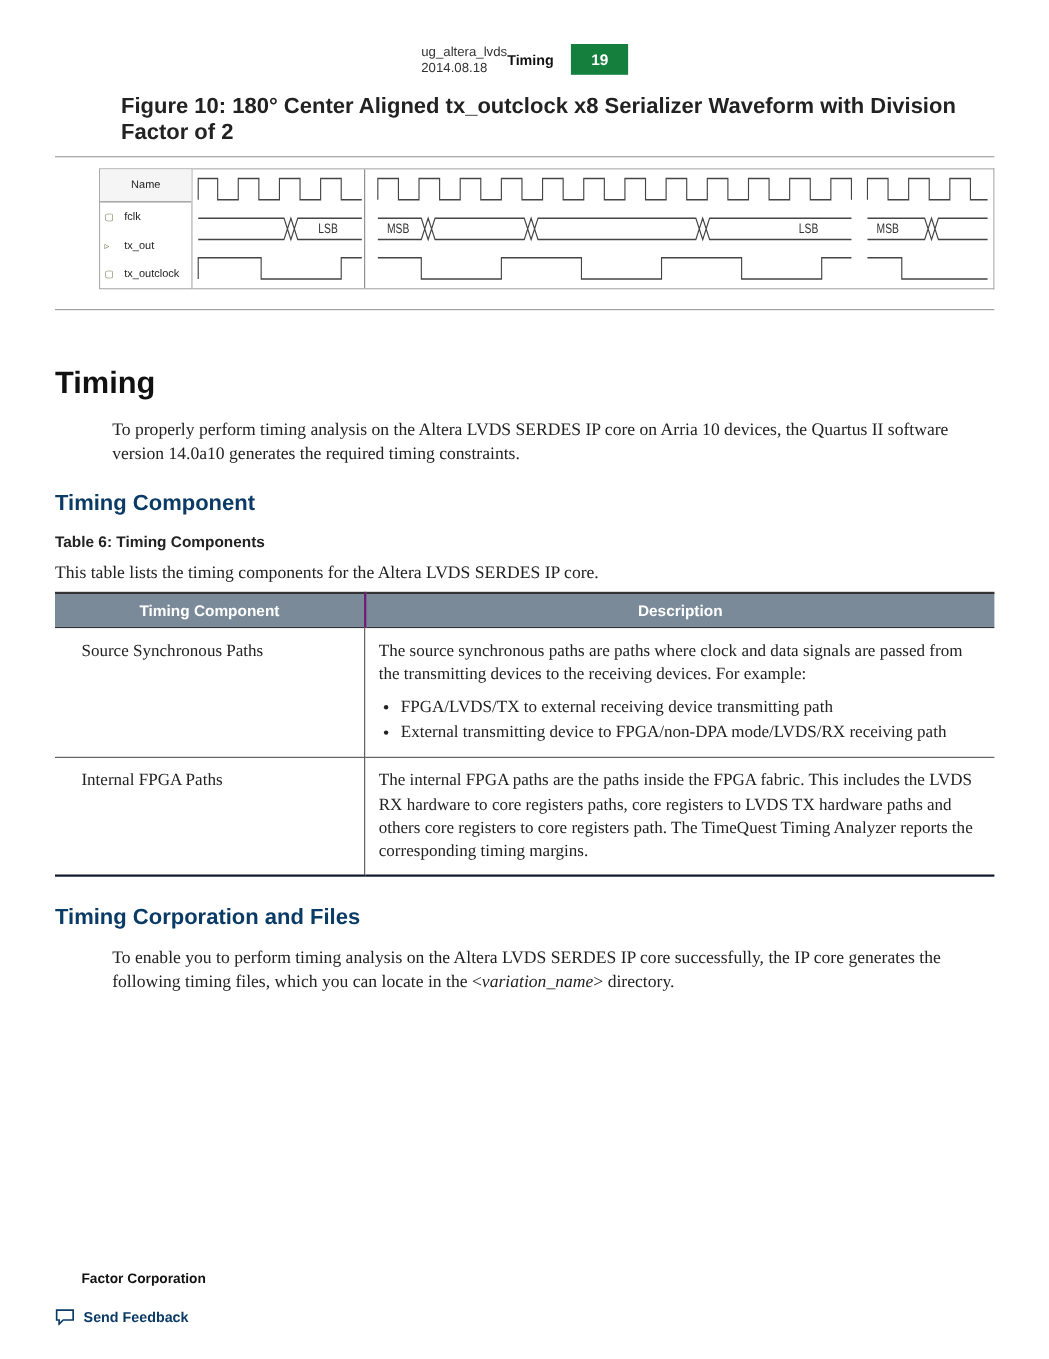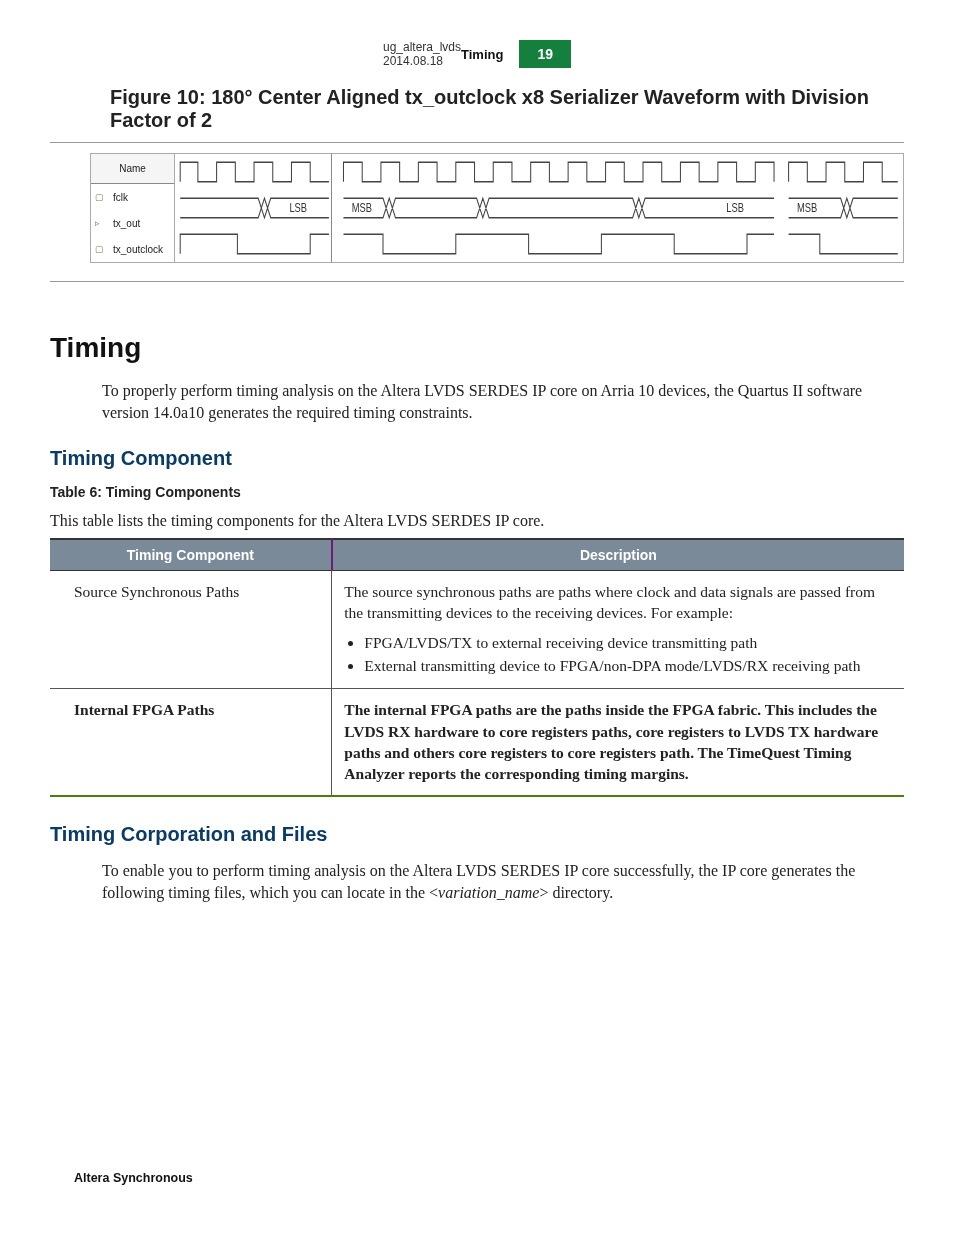--- a/index.html
+++ b/index.html
@@ -196,21 +196,21 @@
   }
   table.data-table th:first-child { width: 33%; border-right: 2px solid #701a75;}
   table.data-table td {
     padding: 10px 12px;
     vertical-align: top;
     border-bottom: 1px solid #555;
     font-size: 15.5px;
     line-height: 1.38;
   }
   table.data-table td:first-child { border-right: 1px solid #555; padding-left: 24px;}
-  table.data-table tr:last-child td { border-bottom: 2px solid #4d7c0f; font-weight: bold; }
+  table.data-table tr:last-child td { border-bottom: 2px solid #0f172a; }
   .cell-list { list-style: disc; margin: 8px 0 0 20px; }
   .cell-list li { margin-bottom: 2px; }
   .italic { font-style: italic; }
   .footer {
     position: absolute;
     bottom: 30px;
     left: 50px;
     right: 50px;
   }
   .footer-bar {
@@ -349,15 +349,21 @@
   </tbody>
 </table>
 
 <h2 class="subsection">Timing Corporation and Files</h2>
 <p class="body-para">
   <span>To enable you to perform timing analysis on the Altera LVDS SERDES IP core successfully, the IP core generates the following timing files, which you can locate in the &lt;</span><span class="italic">variation_name</span><span>&gt; directory.</span>
 </p>
 
 <div class="footer">
   <div class="footer-bar">
-    <div class="footer-bar-right">Altera Synchronous</div>
+    <div class="footer-bar-right">Factor Corporation</div>
+  </div>
+  <div class="send-feedback">
+    <svg viewBox="0 0 24 20">
+      <path d="M2 2 H22 V14 H10 L5 19 V14 H2 Z" fill="none" stroke="#0a3a66" stroke-width="2"></path>
+    </svg>
+    <span>Send Feedback</span>
   </div>
 </div>
 
 </body></html>

